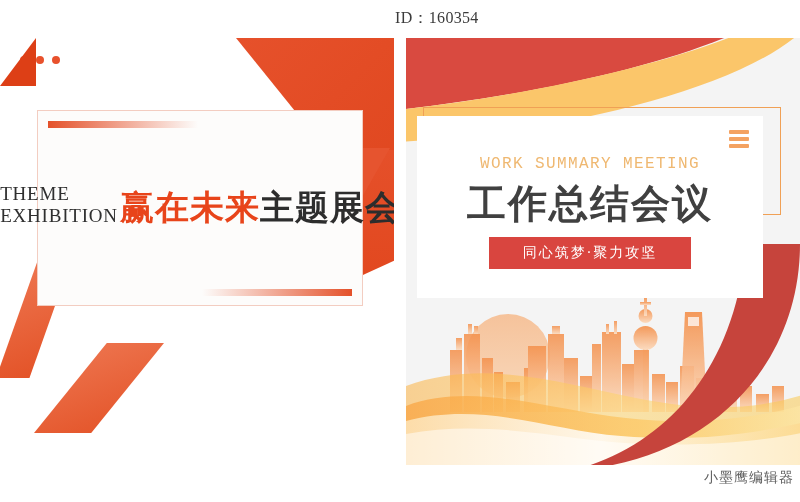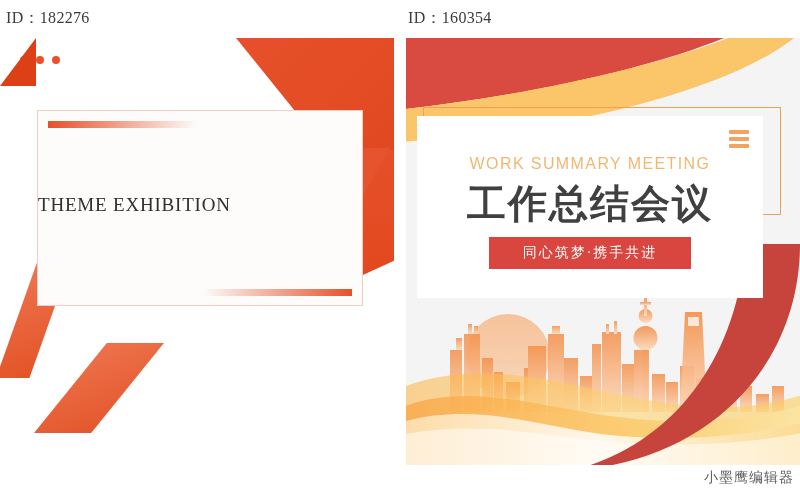--- a/index.html
+++ b/index.html
@@ -23,21 +23,21 @@
   .id-label {
     position: absolute;
     top: 8px;
     font-family: "Liberation Serif", serif;
     font-size: 16px;
     color: #3b3b3b;
     letter-spacing: 0.3px;
     white-space: nowrap;
   }
   #id-left  { left: 6px; }
-  #id-right { left: 408px; }
+  #id-right { left: 395px; }
 
   
   .slide {
     position: absolute;
     top: 38px;
     width: 394px;
     height: 427px;
     overflow: hidden;
   }
   #slide-left  { left: 0px;   background: #ffffff; }
@@ -154,21 +154,21 @@
     background: linear-gradient(90deg, rgba(228,81,42,0) 0%, #e4512a 100%);
   }
 
   .card-inner {
     position: absolute;
     top: 0; left: 0;
     width: 100%; height: 100%;
     display: flex;
     flex-direction: row;
     align-items: center;
-    justify-content: flex-start;
+    justify-content: center;
     gap: 2px;
   }
   .eyebrow-en {
     font-family: "Liberation Serif", serif;
     font-size: 19px;
     color: #2f2f2f;
     letter-spacing: 0.8px;
     margin-bottom: 6px;
   }
   .main-title-cn {
@@ -250,21 +250,21 @@
     position: absolute;
     top: 0; left: 0;
     width: 100%; height: 100%;
     display: flex;
     flex-direction: column;
     align-items: center;
     justify-content: center;
     padding-top: 10px;
   }
   .r-eyebrow {
-    font-family: Liberation Sans, sans-serif;
+    font-family: Liberation Mono, monospace;
     font-size: 16px;
     color: #efb871;
     letter-spacing: 1.4px;
     margin-bottom: 10px;
   }
   .r-title {
     font-family: "DejaVu Sans", sans-serif;
     font-size: 39px;
     font-weight: bold;
     color: #404040;
@@ -292,21 +292,20 @@
     color: #5d5d5d;
     letter-spacing: 1px;
     white-space: nowrap;
   }
 </style>
 </head>
 <body>
 
 <div class="page">
 
-  <div class="id-label" id="id-left">ID：182276</div>
 
   <div class="id-label" id="id-right">ID：160354</div>
 
   <div class="slide" id="slide-left">
 
     <div class="dot-row">
       <i></i>
       <i></i>
       <i></i>
     </div>
@@ -340,20 +339,21 @@
     <div class="stripe stripe-b"></div>
     <div class="stripe-c"></div>
 
     <div class="card">
       <div class="card-bar-top"></div>
       <div class="card-bar-bottom"></div>
 
       <div class="card-inner">
         <div class="eyebrow-en">THEME EXHIBITION</div>
 
+        <div class="main-title-cn"><span class="t-accent">赢在未来</span><span class="t-dark">主题展会</span></div>
 
       </div>
     </div>
   </div>
 
   <div class="slide" id="slide-right">
     <div class="r-canvas">
 
       <svg width="394" height="427" viewBox="0 0 394 427" style="position:absolute;top:0;left:0;">
         <defs>
@@ -464,21 +464,21 @@
           <i></i>
           <i></i>
           <i></i>
         </div>
 
         <div class="r-text-stack">
           <div class="r-eyebrow">WORK SUMMARY MEETING</div>
 
           <div class="r-title">工作总结会议</div>
 
-          <div class="r-banner">同心筑梦·携手共进</div>
+          <div class="r-banner">同心筑梦·聚力攻坚</div>
         </div>
       </div>
     </div>
   </div>
 
   <div class="r-watermark">小墨鹰编辑器</div>
 
 </div>
 
 </body></html>

